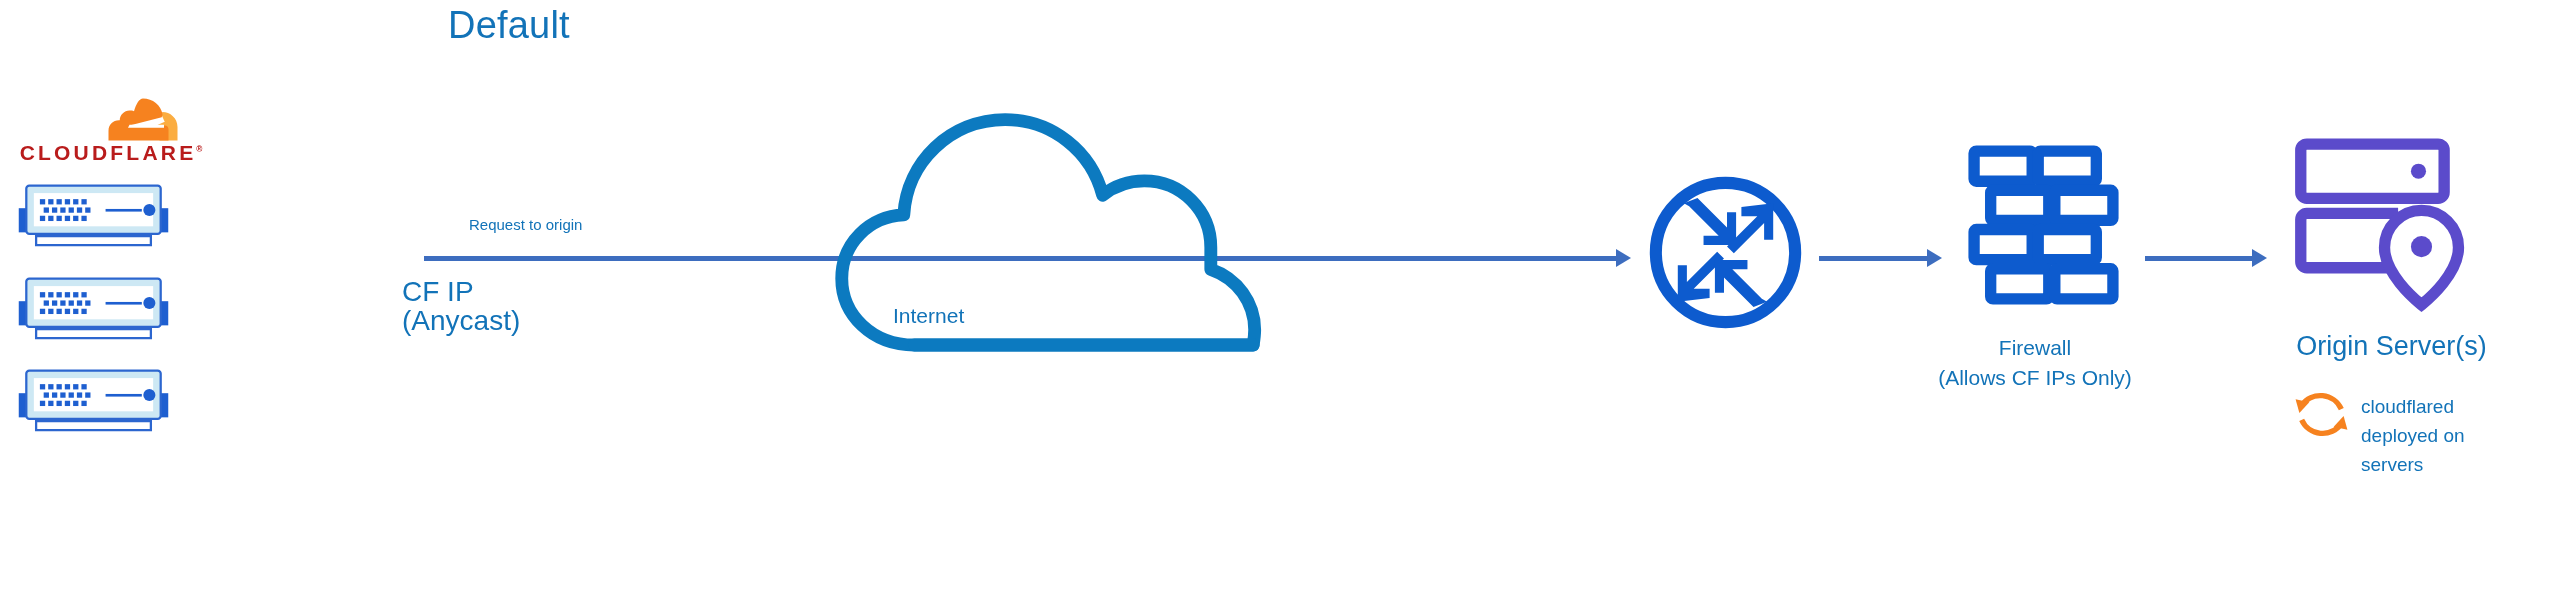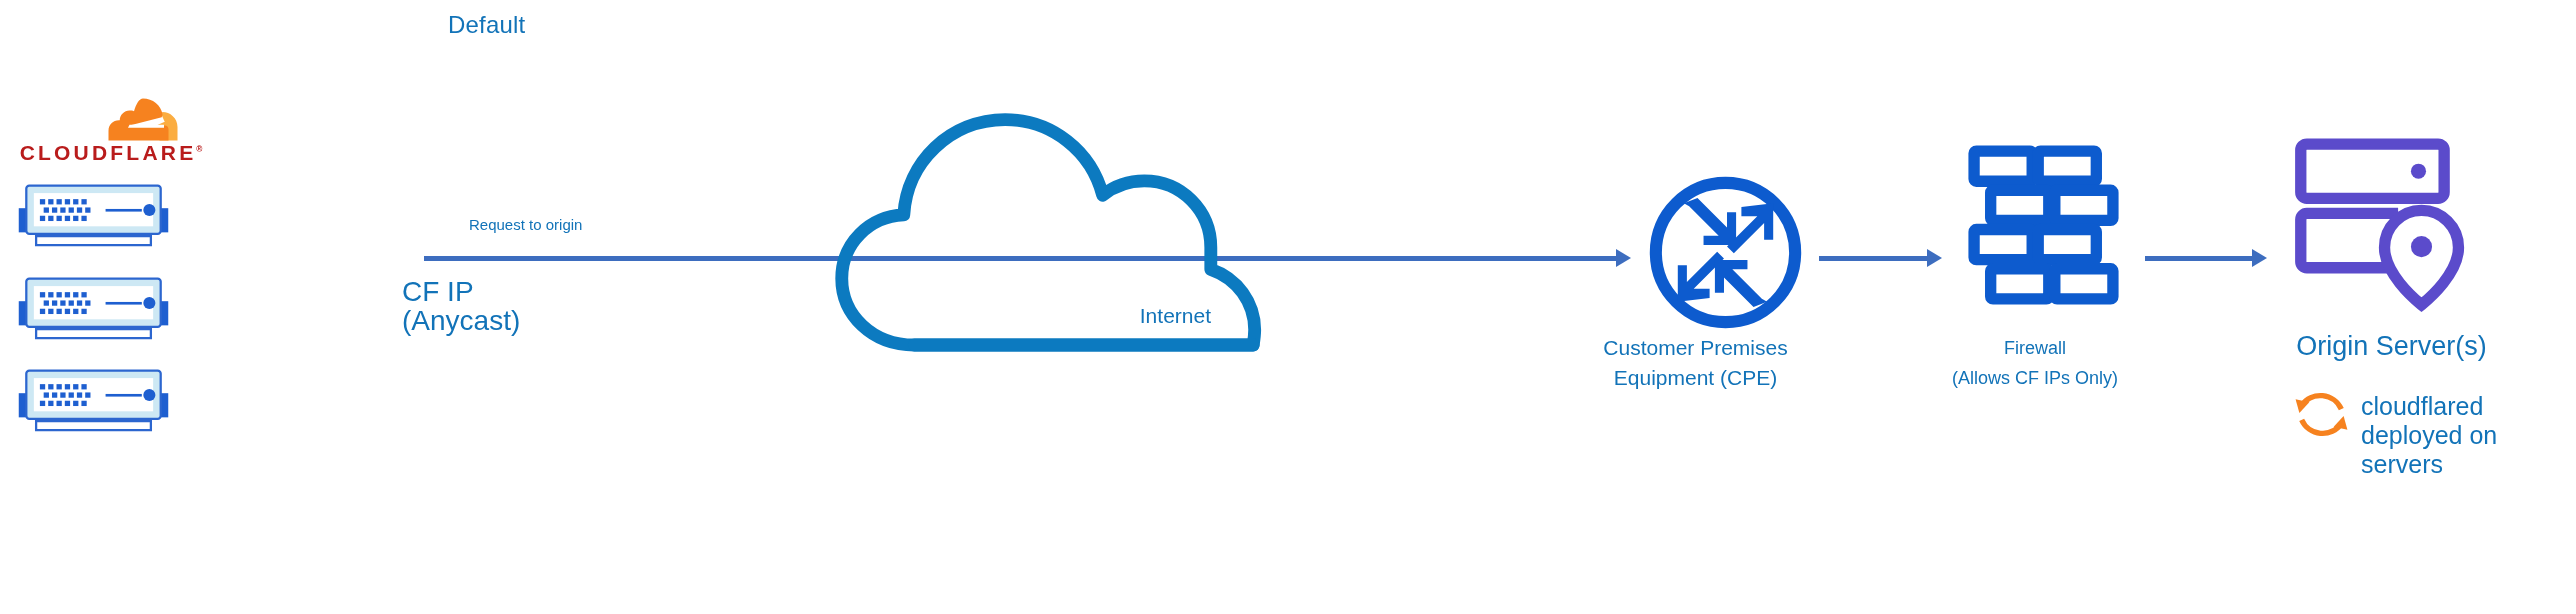--- a/index.html
+++ b/index.html
@@ -20,21 +20,21 @@
     overflow: hidden;
   }
 
   
   .abs { position: absolute; }
 
   
   #page-title {
     left: 448px;
     top: 3px;
-    font-size: 24px;
+    font-size: 38px;
     line-height: 44px;
     color: #1273B8;
     letter-spacing: 0.2px;
     white-space: nowrap;
   }
 
   
   #cf-brand {
     left: 19.7px;
     top: 97px;
@@ -93,25 +93,25 @@
   .dlabel {
     position: absolute;
     color: #1273B8;
     font-size: 20.4px;
     line-height: 26px;
     white-space: pre-line;
   }
 
   #lbl-request  { left: 469px;  top: 212px;  font-size: 15px; }
   #lbl-cfip     { left: 402px;  top: 277px;  font-size: 28px; line-height: 29px; }
-  #lbl-internet { left: 893px; top: 303px;  width: 318px; font-size: 21px; text-align: right; }
+  #lbl-internet { left: 893px; top: 303px;  width: 318px; font-size: 21px; text-align: left; }
   #lbl-cpe      { left: 1529px; top: 333px;  width: 333px; font-size: 21px; line-height: 30px; text-align: center; }
-  #lbl-firewall { left: 1846px; top: 333px;  width: 378px; font-size: 18px; line-height: 30px; text-align: center; }
+  #lbl-firewall { left: 1846px; top: 333px;  width: 378px; font-size: 21px; line-height: 30px; text-align: center; }
   #lbl-origin   { left: 2225px; top: 333px;  width: 333px; font-size: 27px; text-align: center; }
-  #lbl-cfd      { left: 2361px; top: 392px;  width: 174px; font-size: 25px; line-height: 29px; }
+  #lbl-cfd      { left: 2361px; top: 392px;  width: 174px; font-size: 19px; line-height: 29px; }
 
   
   #icon-internet-cloud { left: 825px; top: 106px; width: 454px; height: 242px; }
   #icon-cpe-router     { left: 1646px; top: 173px; width: 159px; height: 159px; }
   #icon-firewall       { left: 1968px; top: 145px; width: 151px; height: 166px; }
   #icon-origin-server  { left: 2293px; top: 138px; width: 174px; height: 166px; }
   #icon-cloudflared    { left: 2291px; top: 384px; width: 61px;  height: 61px; }
 
   svg { display: block; overflow: visible; }
 </style>
@@ -271,22 +271,20 @@
 
         <path d="M168 40 L168 88 L156 88 L156 66 L116 106 L107 97 L147 57 L126 57 L126 45 Z"></path>
 
         <path d="M42 170 L42 122 L54 122 L54 144 L94 104 L103 113 L63 153 L84 153 L84 165 Z"></path>
 
         <path d="M160 170 L142 177 L103 138 L103 158 L91 158 L91 115 L134 115 L134 127 L114 127 L153 166 Z"></path>
       </g>
     </svg>
   </div>
 
-  <div class="dlabel" id="lbl-cpe">Customer Premises
-Equipment (CPE)</div>
 
   <div class="arrow-line" style="left:1819px; top:256px; width:110px;"></div>
   <div class="arrow-head" style="left:1927px; top:249px;"></div>
 
   <div class="abs" id="icon-firewall">
     <svg viewBox="0 0 200 220" width="151" height="166" aria-hidden="true">
       <g fill="none" stroke="#0D5BCE" stroke-width="15" stroke-linejoin="round">
 
         <rect x="8" y="8" width="77" height="40" rx="3"></rect>
         <rect x="93" y="8" width="77" height="40" rx="3"></rect>

